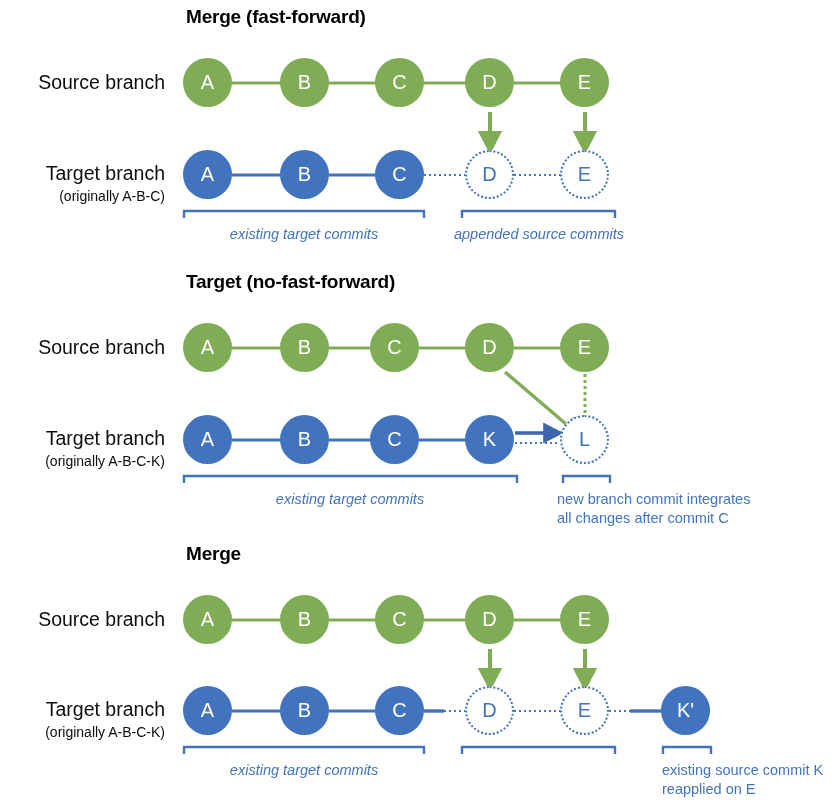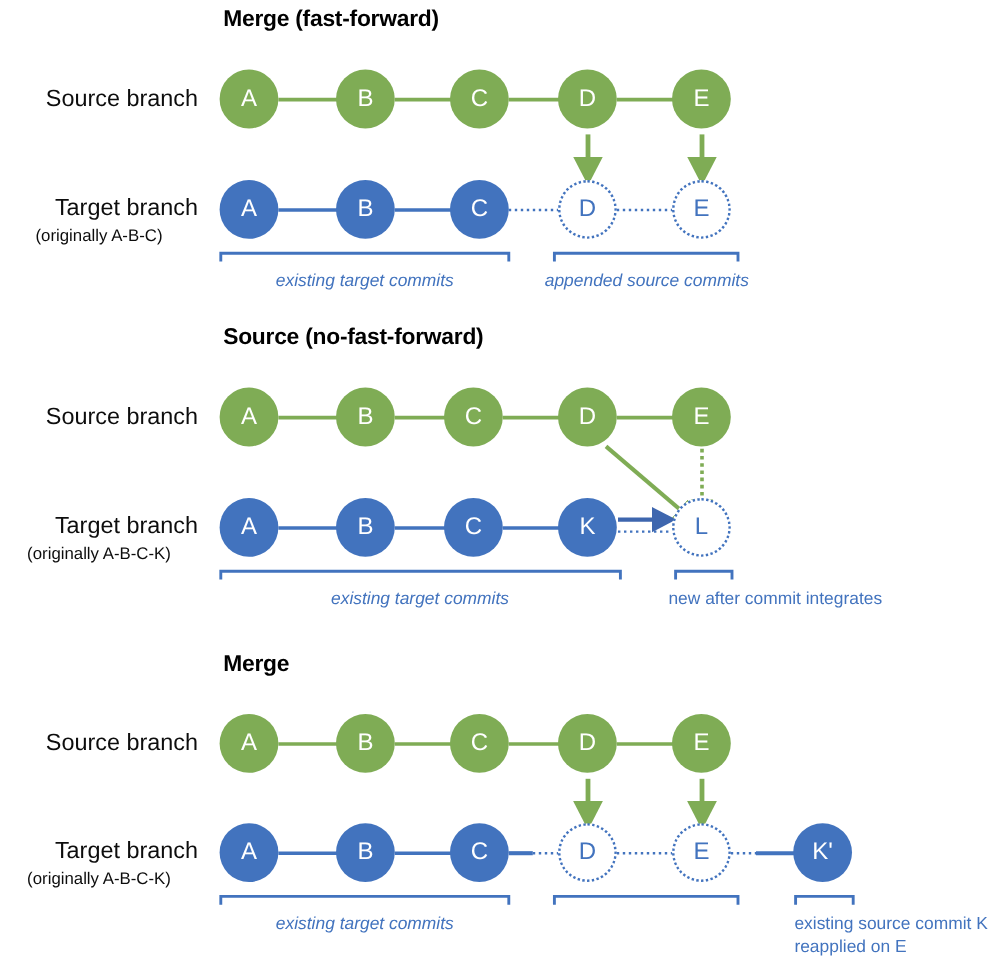--- a/index.html
+++ b/index.html
@@ -13,21 +13,21 @@
 
   .section-title{
     position:absolute;font-weight:bold;color:#000000;
     font-size:19px;letter-spacing:-0.2px;white-space:nowrap;
   }
   .row-label{
     position:absolute;text-align:right;color:#0d0d0d;
     font-size:19.5px;white-space:nowrap;line-height:1.05;
   }
   .row-sublabel{
-    position:absolute;text-align:center;color:#0d0d0d;
+    position:absolute;text-align:right;color:#0d0d0d;
     font-size:14px;white-space:nowrap;
   }
   .node{
     position:absolute;width:49px;height:49px;border-radius:50%;
     display:flex;align-items:center;justify-content:center;
     font-size:20px;color:#ffffff;box-sizing:border-box;
   }
   .node.green{background:#7FAC55;}
   .node.blue{background:#4273BE;}
   .node.ghost{
@@ -150,40 +150,41 @@
 
   <div class="node blue" style="left:183px;top:150px;">A</div>
   <div class="node blue" style="left:280px;top:150px;">B</div>
   <div class="node blue" style="left:375px;top:150px;">C</div>
   <div class="node ghost" style="left:465px;top:150px;">D</div>
   <div class="node ghost" style="left:560px;top:150px;">E</div>
 
   <div class="caption center" style="left:304px;top:225px;">existing target commits</div>
   <div class="caption center" style="left:539px;top:225px;">appended source commits</div>
 
-  <div class="section-title" style="left:186px;top:271px;">Source (no-fast-forward)</div>
+  <div class="section-title" style="left:186px;top:271px;">Target (no-fast-forward)</div>
 
   <div class="row-label" style="left:0px;top:337px;width:165px;">Source branch</div>
   <div class="row-label" style="left:0px;top:428px;width:165px;">Target branch</div>
   <div class="row-sublabel" style="left:0px;top:453px;width:165px;">(originally A-B-C-K)</div>
 
   <div class="node green" style="left:183px;top:323px;">A</div>
   <div class="node green" style="left:280px;top:323px;">B</div>
   <div class="node green" style="left:370px;top:323px;">C</div>
   <div class="node green" style="left:465px;top:323px;">D</div>
   <div class="node green" style="left:560px;top:323px;">E</div>
 
   <div class="node blue" style="left:183px;top:415px;">A</div>
   <div class="node blue" style="left:280px;top:415px;">B</div>
   <div class="node blue" style="left:370px;top:415px;">C</div>
   <div class="node blue" style="left:465px;top:415px;">K</div>
   <div class="node ghost" style="left:560px;top:415px;">L</div>
 
   <div class="caption center" style="left:350px;top:490px;">existing target commits</div>
-  <div class="caption" style="left:557px;top:490px;">new after commit integrates</div>
+  <div class="caption" style="left:557px;top:490px;">new branch commit integrates</div>
+  <div class="caption" style="left:557px;top:509px;">all changes after commit C</div>
 
   <div class="section-title" style="left:186px;top:543px;">Merge</div>
 
   <div class="row-label" style="left:0px;top:609px;width:165px;">Source branch</div>
   <div class="row-label" style="left:0px;top:699px;width:165px;">Target branch</div>
   <div class="row-sublabel" style="left:0px;top:724px;width:165px;">(originally A-B-C-K)</div>
 
   <div class="node green" style="left:183px;top:595px;">A</div>
   <div class="node green" style="left:280px;top:595px;">B</div>
   <div class="node green" style="left:375px;top:595px;">C</div>

